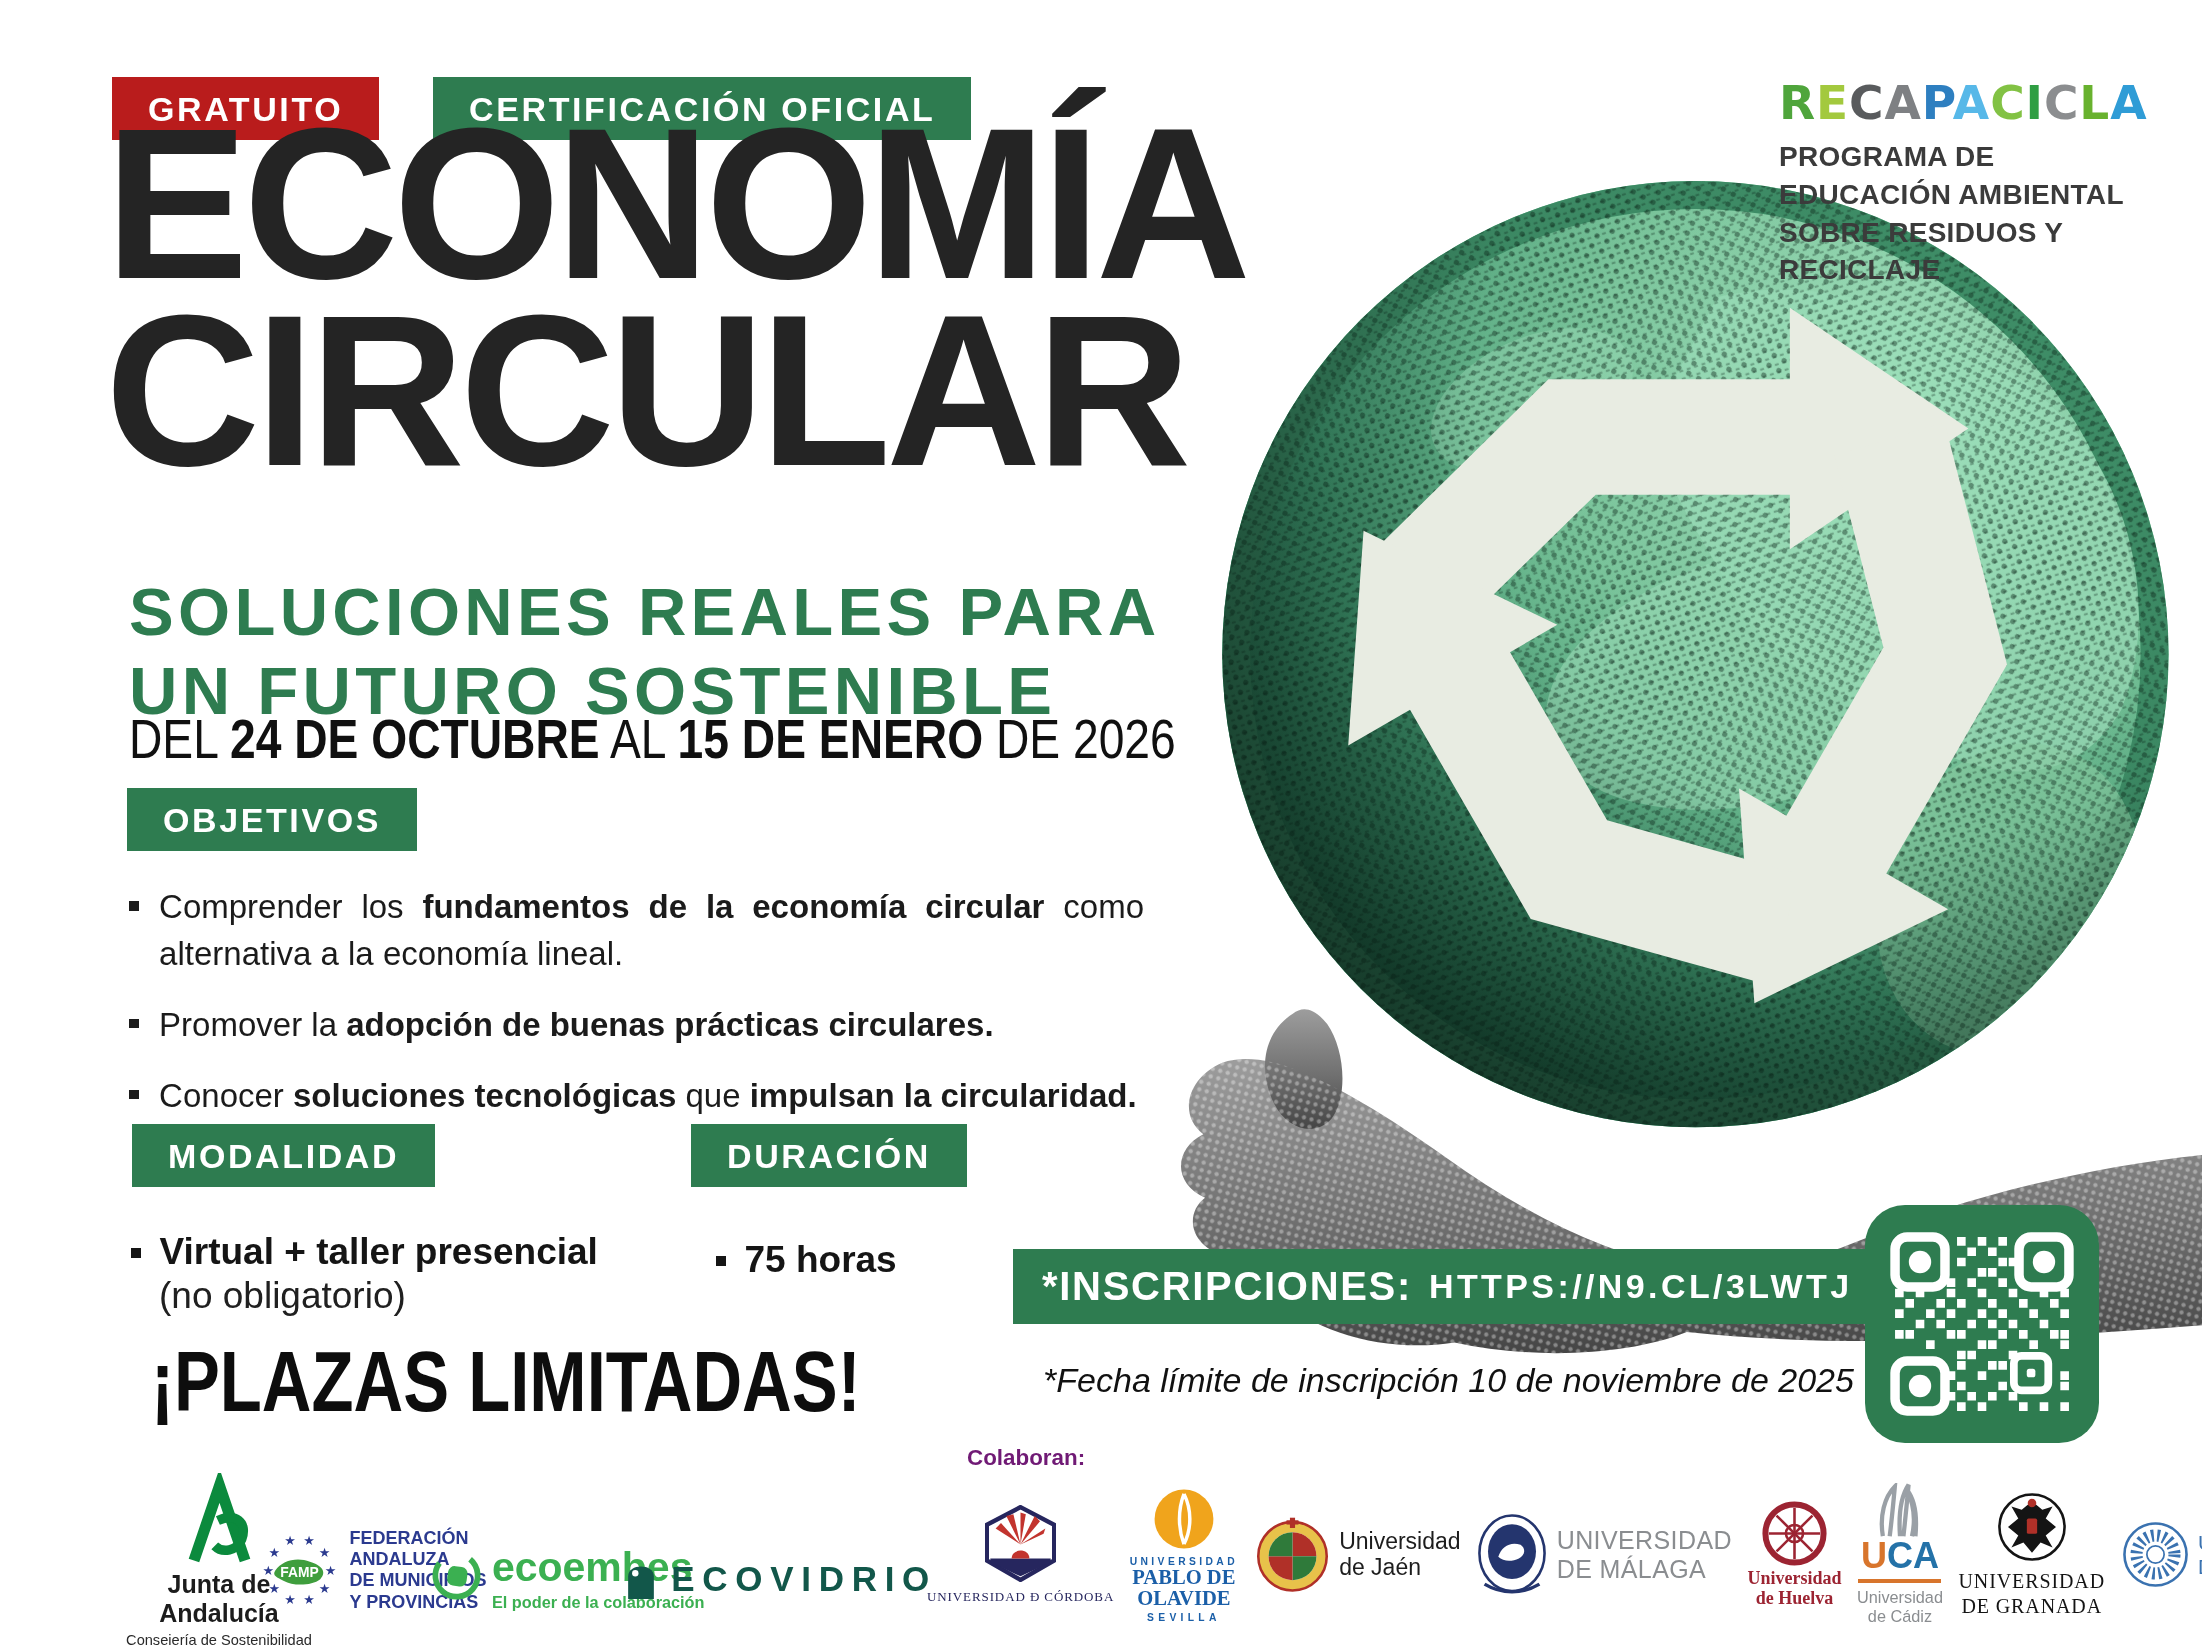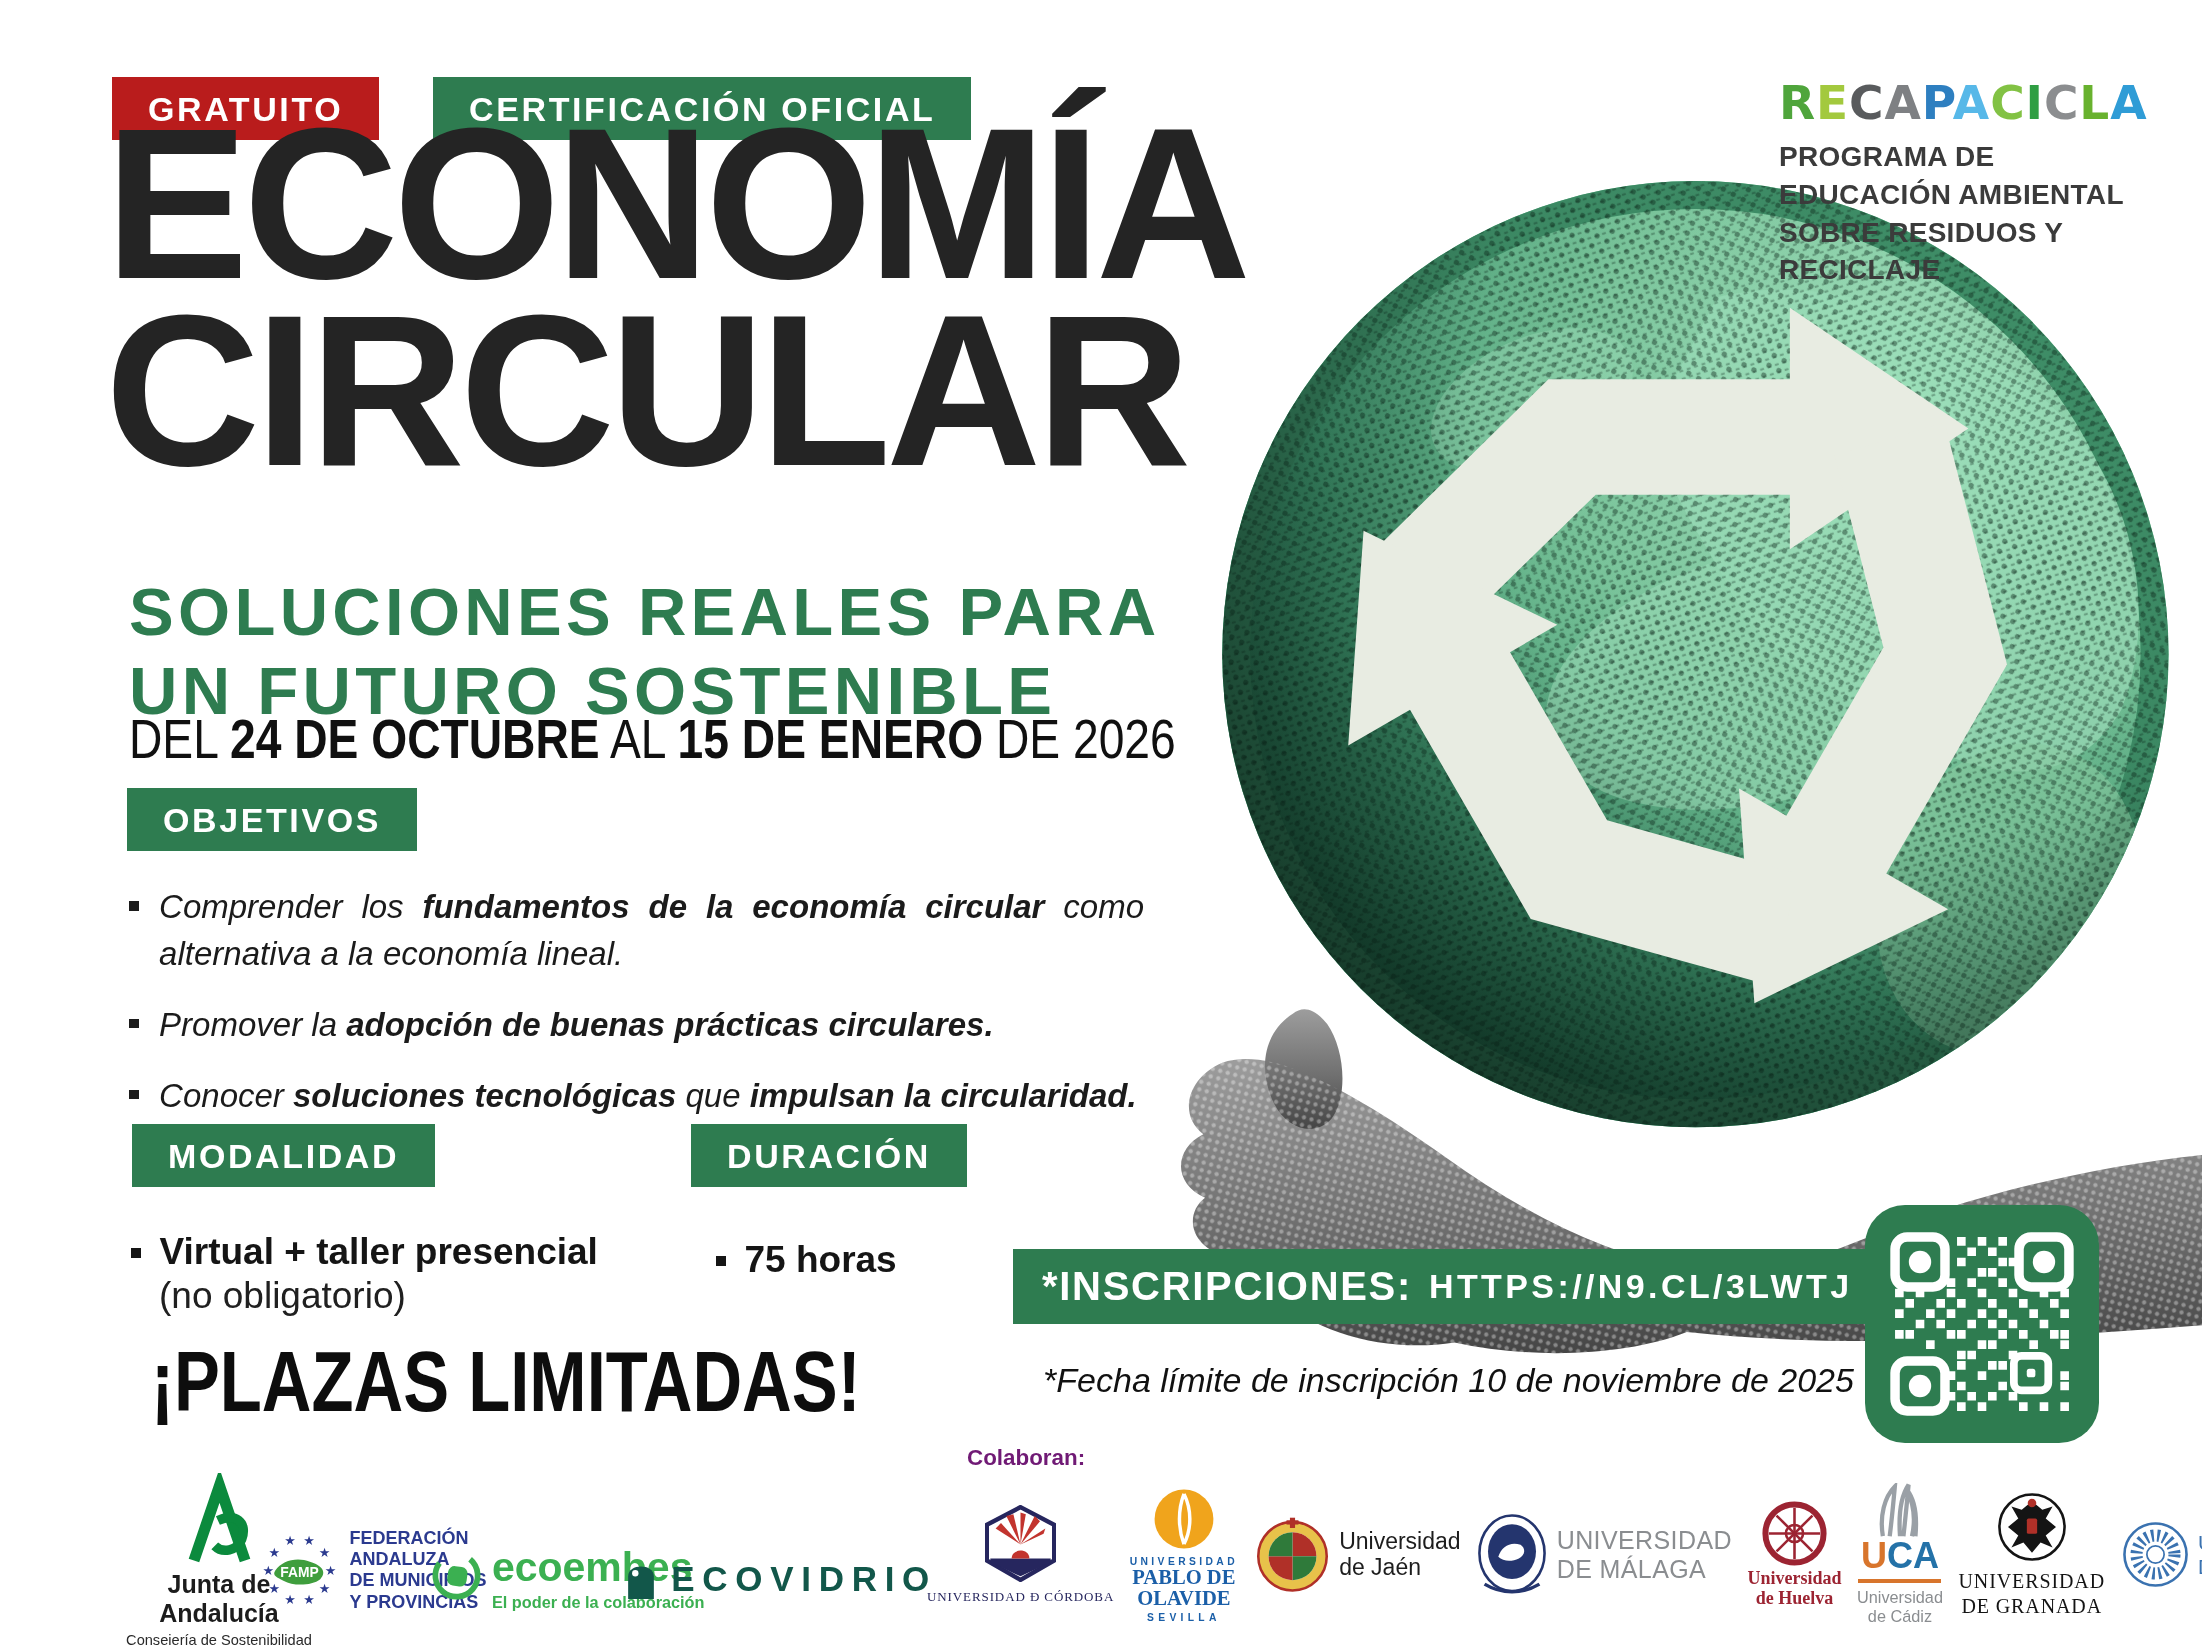--- a/index.html
+++ b/index.html
@@ -30,21 +30,21 @@
   .cx{display:inline-block;transform:scaleX(0.84);transform-origin:0 50%;white-space:nowrap;}
 
   .dateline{left:129px;top:707px;font-size:55px;color:#101010;}
   .dateline .lt{font-weight:500;}
   .dateline b{font-weight:800;}
 
   
   .bullets{left:129px;top:884px;width:1015px;}
   .bullet{display:flex;margin-bottom:24px;font-size:33px;line-height:1.42;color:#1b1b1b;}
   .bullet .sq{flex:0 0 9.5px;width:9.5px;height:9.5px;background:#1b1b1b;margin:17px 20.6px 0 0;}
-  .bullet p{margin:0;text-align:justify;font-style:italic;}
+  .bullet p{margin:0;text-align:justify;}
   .bullet b{font-weight:700;}
 
   .subitem{display:flex;font-size:37px;color:#151515;line-height:1.25;}
   .subitem .sq{flex:0 0 9.5px;width:9.5px;height:9.5px;background:#151515;margin:19px 19px 0 0;}
   .note{font-size:37px;color:#202020;font-weight:400;margin-left:28px;}
 
   .plazas{left:151px;top:1332px;font-size:86px;font-weight:800;color:#0d0d0d;letter-spacing:0;}
 
   
   .insbar{left:1013px;top:1249px;width:871px;height:75px;background:#2e7c50;display:flex;

